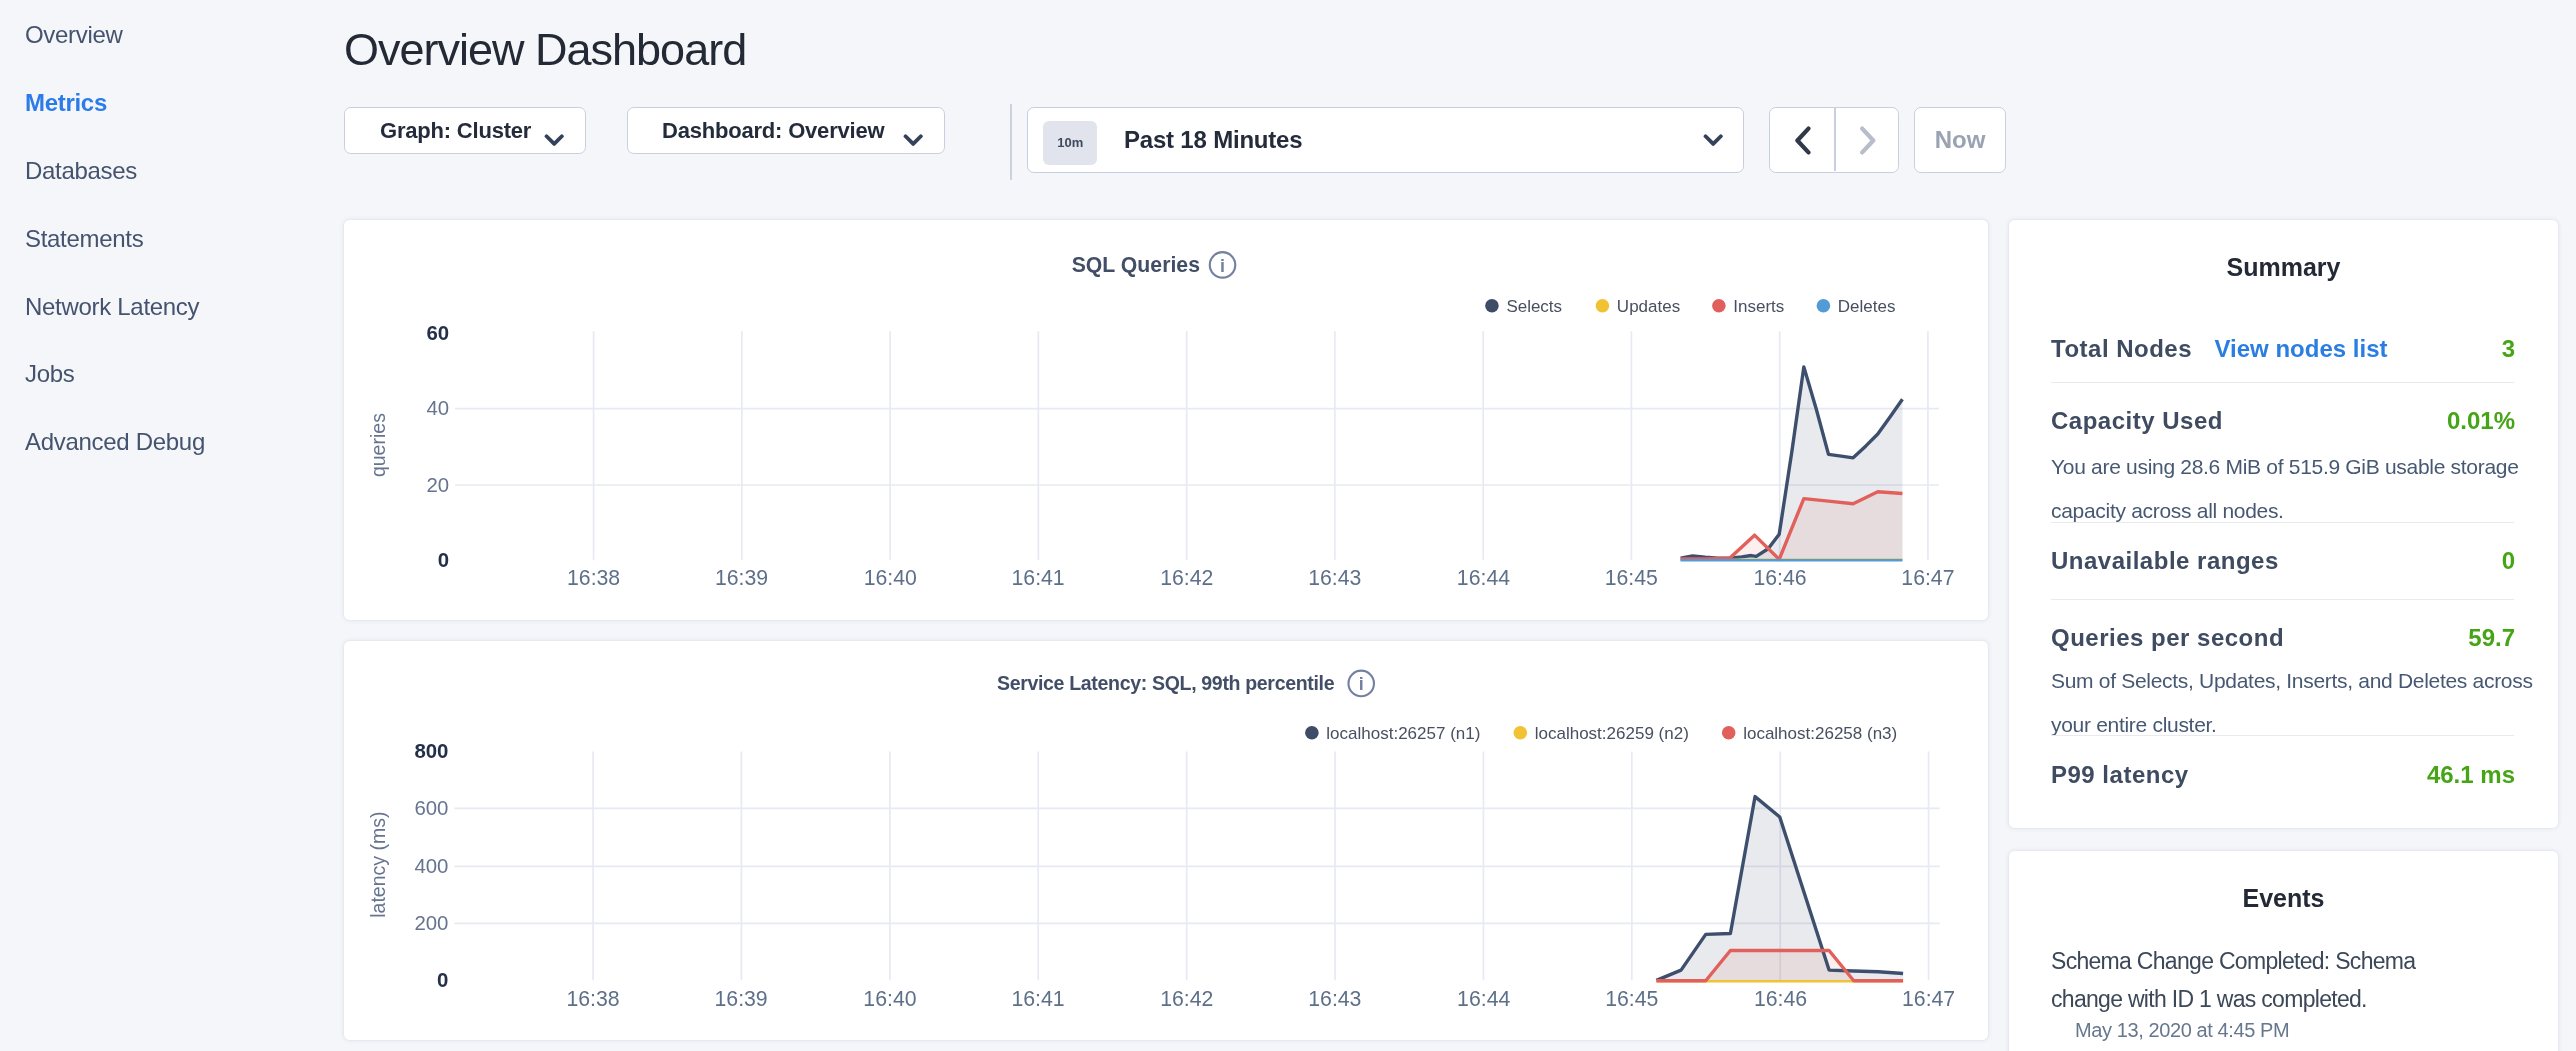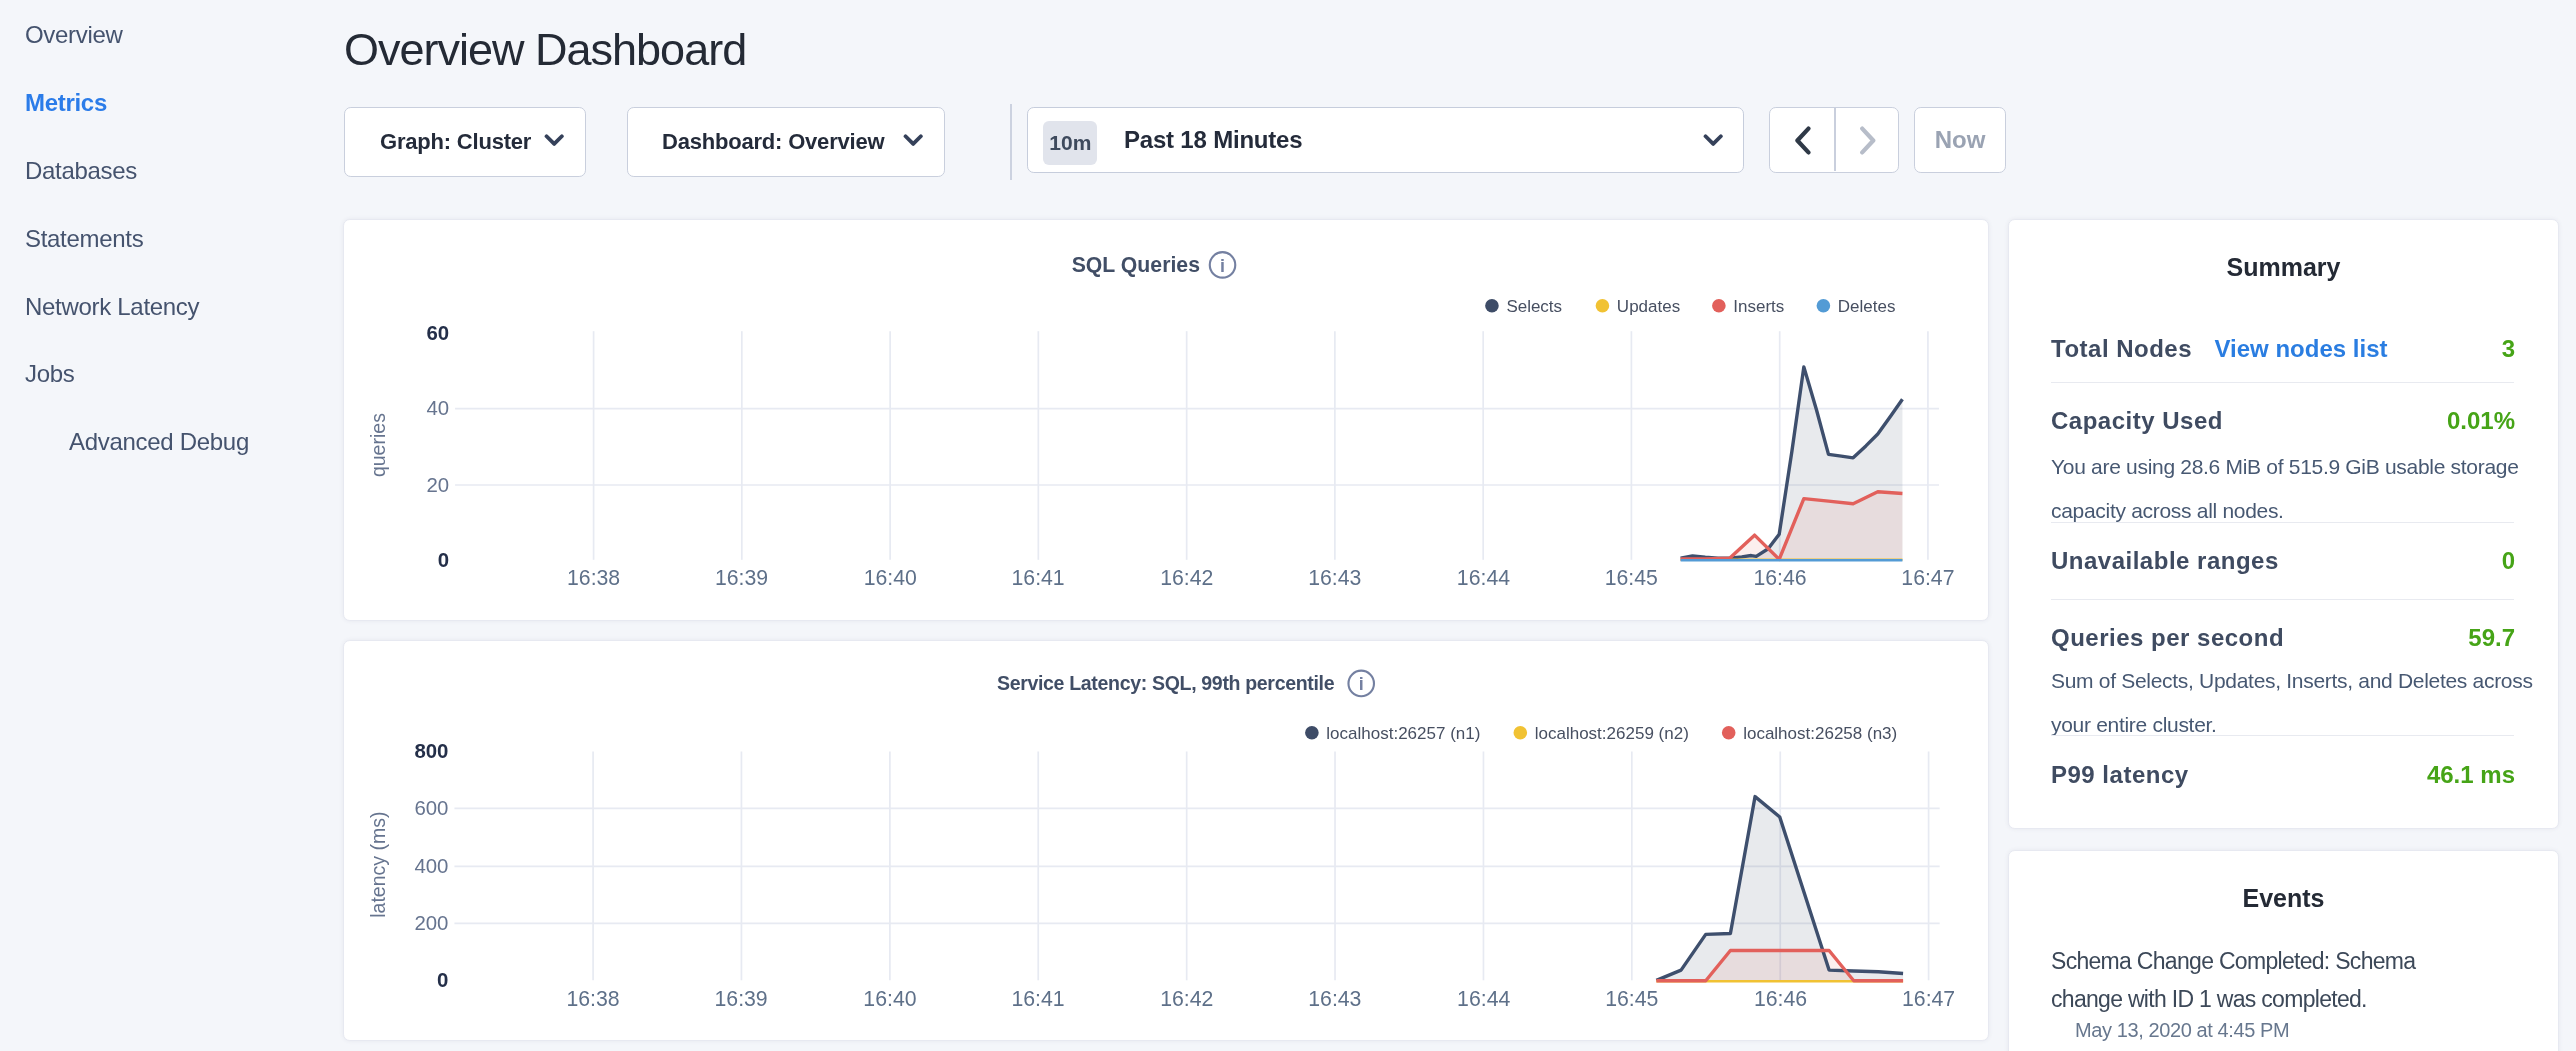--- a/index.html
+++ b/index.html
@@ -1,43 +1,43 @@
 <!DOCTYPE html>
 <html style="font-size:13.6px"><head>
 <meta charset="utf-8">
 <style>
   * { margin:0; padding:0; box-sizing:border-box; }
   html,body { width:2576px; height:1051px; overflow:hidden; }
   body { background:#f4f6fa; font-family:"Liberation Sans", sans-serif; position:relative; }
   .nav { position:absolute; left:25px; font-size:24px; line-height:29px; color:#45536e; letter-spacing:-0.3px; }
   .nav.active { color:#2b7ce9; font-weight:bold; }
   .pagetitle { position:absolute; left:344px; top:24px; font-size:45px; line-height:51px; color:#242a35; letter-spacing:-1px; }
-  .ctl { position:absolute; top:107px; height:70px; background:#fff; border:1.7px solid #c9cfdd; border-radius:6.8px; }
+  .ctl { position:absolute; top:107px; height:47px; background:#fff; border:1.7px solid #c9cfdd; border-radius:6.8px; }
   .ctl-txt { font-size:22px; font-weight:bold; color:#242b3a; letter-spacing:-0.2px; }
   .chev { stroke:#35415a; stroke-width:4.5; fill:none; stroke-linecap:round; stroke-linejoin:round; }
   .sep { position:absolute; left:1010px; top:104px; width:1.7px; height:76px; background:#ccd2e0; }
   .badge10m { position:absolute; left:15.3px; top:12.8px; width:54px; height:44px; background:#e1e4ec; border-radius:6px;
-              font-size:21px; font-weight:bold; color:#3e4a5d; text-align:center; line-height:44px; }
+              font-size:13px; font-weight:bold; color:#3e4a5d; text-align:center; line-height:44px; }
   .card { position:absolute; background:#fff; border:0.9px solid #e7e9f1; border-radius:6.8px; box-shadow:0 0 4.3px rgba(60,70,100,0.08); }
   .srow { position:absolute; left:42px; right:43px; }
   .slabel { font-size:24px; font-weight:bold; color:#3f4b61; letter-spacing:0.5px; }
   .sval { position:absolute; right:0; top:0; font-size:24px; font-weight:bold; color:#46a417; }
   .sdiv { position:absolute; left:42px; right:44px; height:0.9px; background:#e8eaf0; }
   .sbody { position:absolute; left:42px; font-size:21px; color:#475872; line-height:44px; letter-spacing:-0.3px; }
 </style>
 </head>
 <body>
 
 <div class="nav" style="top:19.6px;">Overview</div>
 <div class="nav active" style="top:88px;">Metrics</div>
 <div class="nav" style="top:156px;">Databases</div>
 <div class="nav" style="top:224px;">Statements</div>
 <div class="nav" style="top:292px;">Network Latency</div>
 <div class="nav" style="top:359px;">Jobs</div>
-<div class="nav" style="top:427px;margin-left:44px;">Advanced Debug</div>
+<div class="nav" style="top:427px;">Advanced Debug</div>
 
 <div class="pagetitle">Overview Dashboard</div>
 
 <div class="ctl" style="left:344px; width:242px;">
   <div class="ctl-txt" style="position:absolute; left:35px; top:50%; transform:translateY(-50%);">Graph: Cluster</div>
   <svg style="position:absolute; left:199px; top:24px;" width="20.4" height="17" viewBox="0 0 24 20">
       <polyline class="chev" points="3,5 12,14 21,5"></polyline>
     </svg>
 </div>
 <div class="ctl" style="left:627px; width:318px;">

